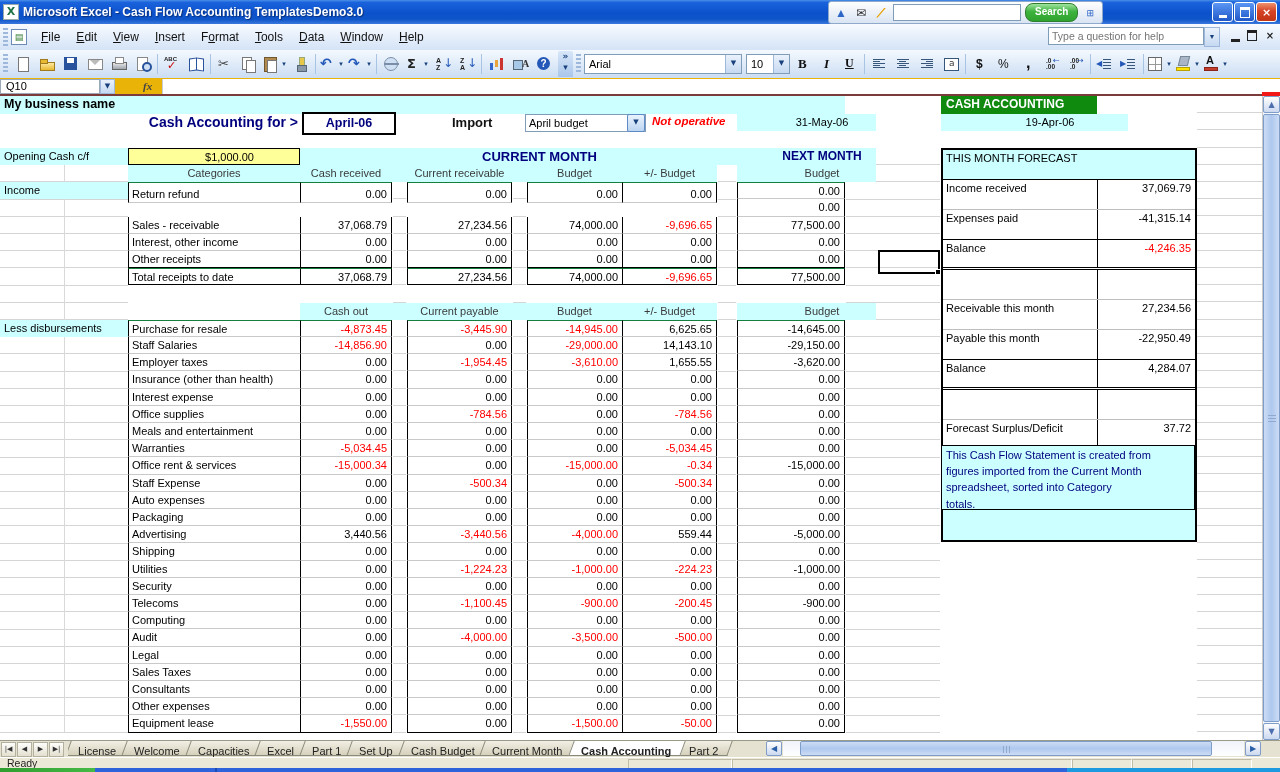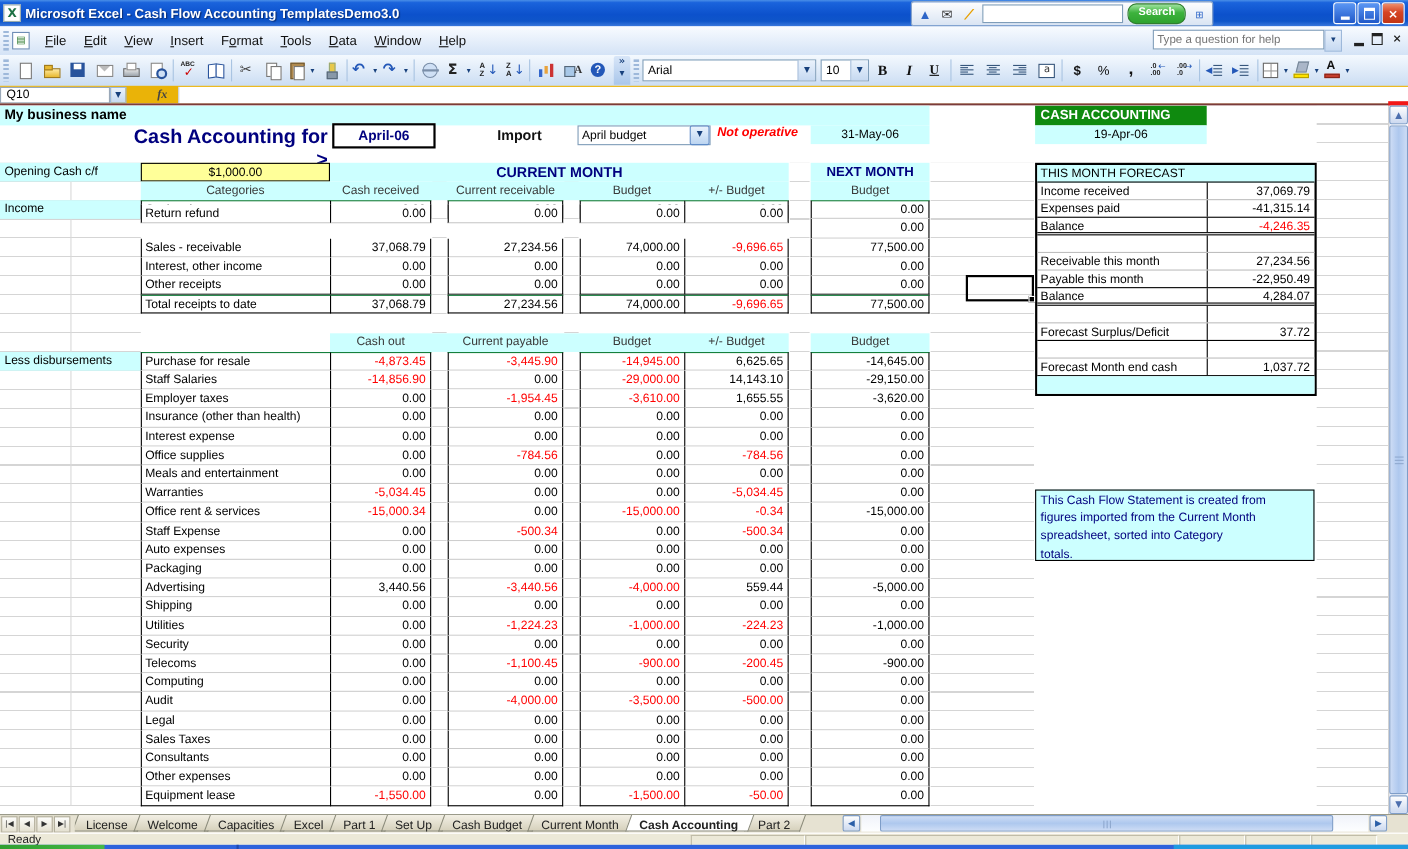--- a/index.html
+++ b/index.html
@@ -1,21 +1,21 @@
 <!DOCTYPE html>
 <html><head>
 <meta charset="utf-8">
 <style>
   html,body{margin:0;padding:0;background:#fff;}
   #app{position:relative;width:1280px;height:772px;overflow:hidden;font-family:"Liberation Sans",sans-serif;background:#fff;}
   .abs{position:absolute;}
   .b{font-weight:bold;}
   .cyan{background:#CCFFFF;}
   .navy{color:#00007F;}
-  .ctr{text-align:center;}
+  .ctr{text-align:center;padding-left:31px;}
   .glyph{font-family:"DejaVu Sans",sans-serif;}
 
   
   #titlebar{position:absolute;top:0;left:0;width:1280px;height:24px;
     background:linear-gradient(180deg,#4A8FE8 0%,#1A63DC 10%,#0C51CC 55%,#0E55C9 80%,#3A78DD 100%);
     display:flex;align-items:center;color:#fff;}
   #excel-logo{width:16px;height:16px;margin:0 4px 0 3px;background:#fff;border:1px solid #9aa;box-sizing:border-box;
     color:#1E7145;font:bold 11px/14px "DejaVu Sans",sans-serif;text-align:center;}
   #title-text{font-size:12px;font-weight:bold;text-shadow:1px 1px 1px #0a2f77;white-space:nowrap;}
   #title-quickbar{position:absolute;left:828px;top:1px;height:21px;display:flex;align-items:center;gap:4px;
@@ -152,21 +152,21 @@
   .c-g{width:15px;border:none;background:transparent;}
   .c-n2{width:105px;border-left:1px solid #000;border-right:1px solid #000;text-align:right;padding-right:4px;}
   .c-n3{width:95px;border-left:1px solid #000;text-align:right;padding-right:4px;}
   .c-n4{width:95px;border-left:1px solid #000;border-right:1px solid #000;text-align:right;padding-right:4px;}
   .c-nm{width:108px;border-left:1px solid #000;border-right:1px solid #000;text-align:right;padding-right:4px;box-sizing:border-box;
     height:17.2px;line-height:16px;font-size:11px;border-bottom:1px solid #C9C9C9;background:#fff;white-space:nowrap;}
   .ft{border-top:1px solid #15803d;}
   .lt{border-bottom:1px solid #000;}
   .red{color:#F00;}
   #forecast{position:absolute;left:941px;top:51.9px;width:252px;border:2px solid #000;background:#fff;}
-  .f-row{display:flex;height:16px;box-sizing:border-box;}
+  .f-row{display:flex;height:30px;box-sizing:border-box;}
   .f-l{width:154px;padding-left:3px;line-height:16px;box-sizing:border-box;white-space:nowrap;overflow:hidden;}
   .f-v{width:98px;border-left:1px solid #000;text-align:right;padding-right:4px;line-height:16px;box-sizing:border-box;}
   .sg{border-bottom:1px solid #BEBEBE;}
   .sb{border-bottom:1px solid #000;}
   .sbb{border-bottom:3px double #000;}
   #note-box{position:absolute;left:941px;top:349px;width:254px;height:65px;background:#CCFFFF;border:1px solid #000;
     color:#00007F;font-size:11px;line-height:16.2px;padding:1px 4px;box-sizing:border-box;}
   #sel-cell{position:absolute;left:878px;top:154px;width:58px;height:20px;border:2px solid #000;}
   #sel-cell::after{content:"";position:absolute;right:-3px;bottom:-3px;width:4px;height:4px;background:#000;border:1px solid #fff;}
   #april-box{position:absolute;left:302px;top:16px;width:90px;height:19px;border:2px solid #000;background:#fff;
@@ -433,21 +433,21 @@
     <div class="gridstrip" style="left:393px;top:69.1px;width:13px;height:568px;"></div>
     <div class="gridstrip" style="left:513px;top:69.1px;width:13px;height:568px;"></div>
     <div class="gridstrip" style="left:718px;top:51.9px;width:18px;height:585px;"></div>
     <div class="gridstrip" style="left:846px;top:51.9px;width:94px;height:585px;"></div>
     <div class="gridstrip" style="left:1197px;top:0;width:65px;height:637px;"></div>
 
     <div class="abs cyan b" style="left:0;top:0;width:845px;height:17.5px;line-height:17px;padding-left:4px;box-sizing:border-box;font-size:12.5px;">My business name</div>
     <div id="green-title">CASH ACCOUNTING</div>
     <div class="abs cyan ctr" style="left:941px;top:17.5px;width:156px;height:17.2px;line-height:17px;">19-Apr-06</div>
 
-    <div class="abs b navy" style="left:108px;top:18px;width:190px;text-align:right;font-size:18px;">Cash Accounting for &gt;</div>
+    <div class="abs b navy" style="left:108px;top:18px;width:190px;text-align:right;font-size:14px;">Cash Accounting for &gt;</div>
     <div id="april-box">April-06</div>
     <div class="abs b" style="left:452px;top:19px;font-size:13px;color:#111;">Import</div>
     <div id="import-combo">
       <span>April budget</span>
       <span class="arr">▼</span>
     </div>
     <div class="abs b" style="left:652px;top:19px;font-style:italic;color:#F00;font-size:11.5px;">Not operative</div>
     <div class="abs cyan ctr" style="left:737px;top:17.5px;width:108px;height:17.2px;line-height:17px;">31-May-06</div>
 
     <div class="seclbl" style="top:51.9px;">Opening Cash c/f</div>

